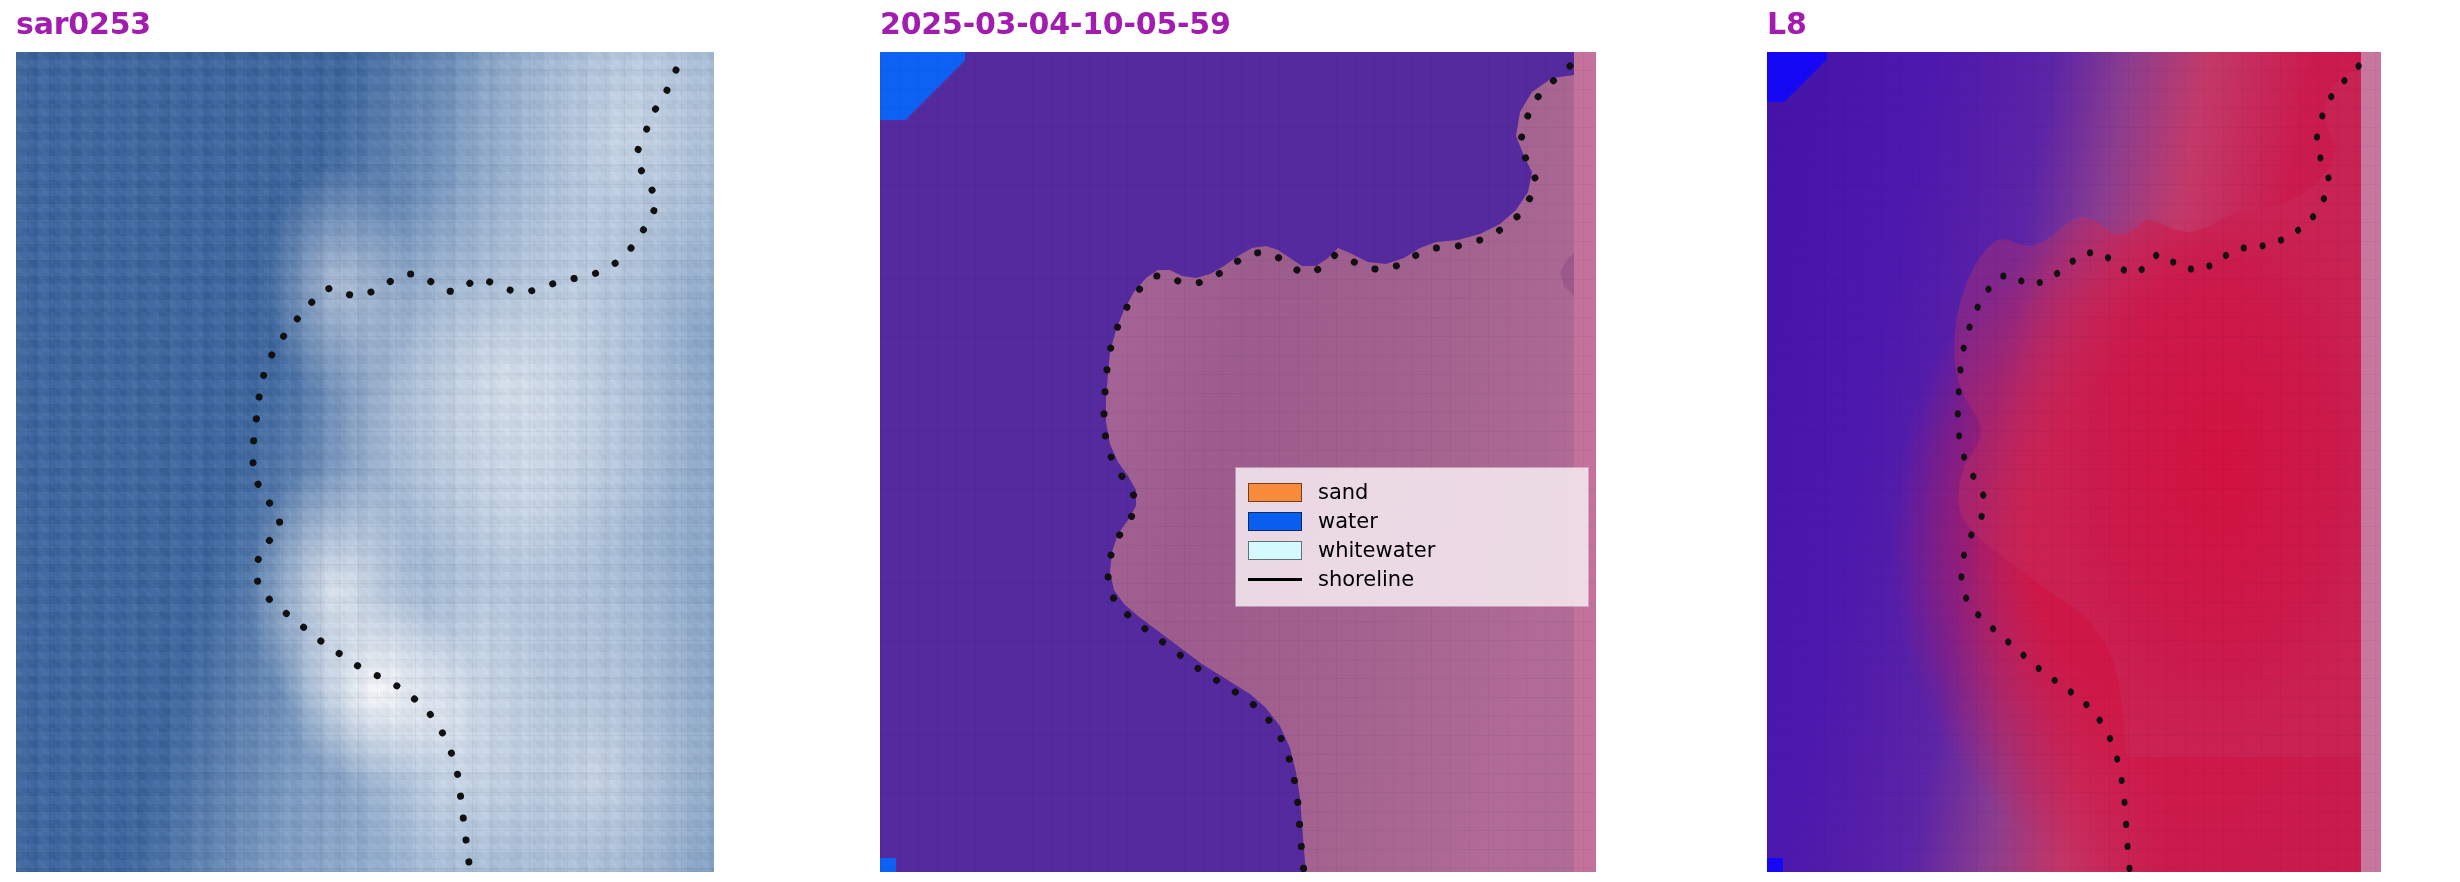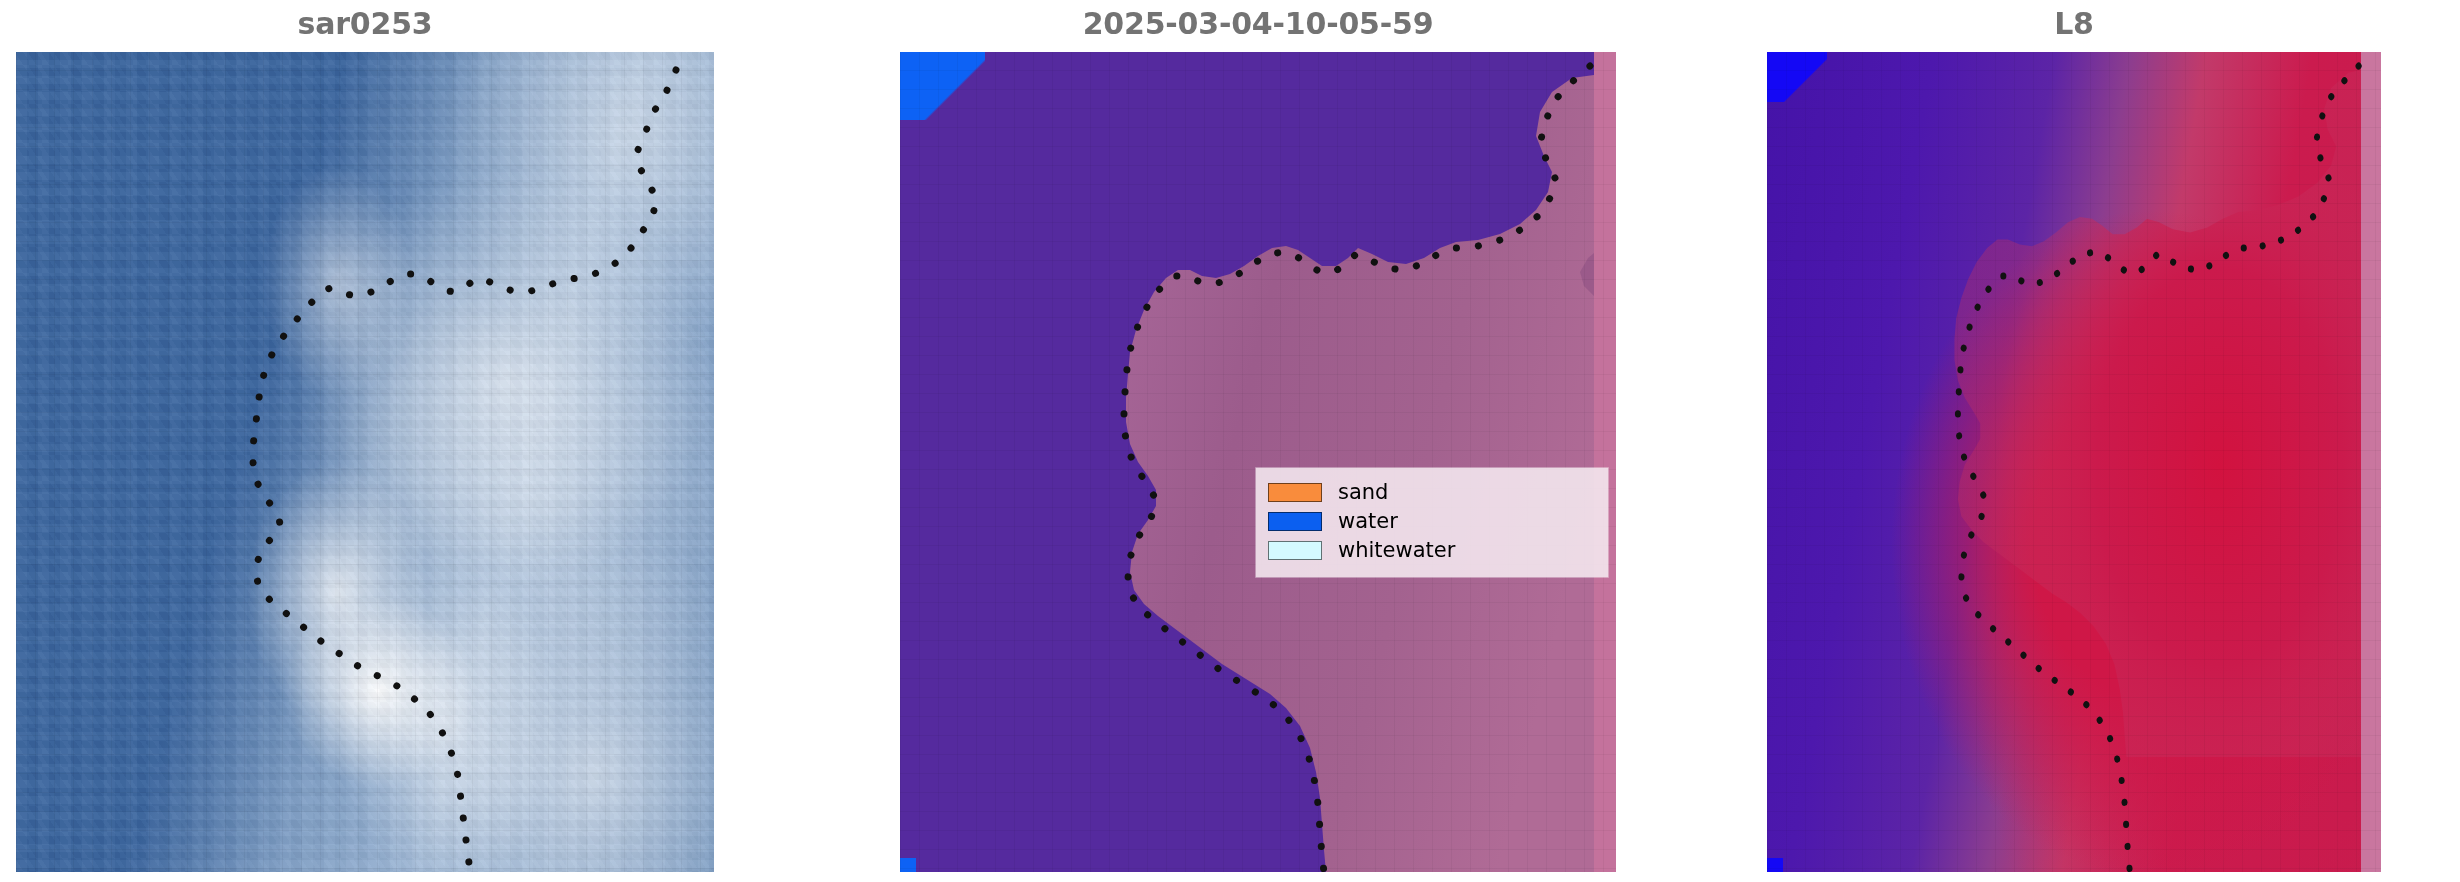--- a/index.html
+++ b/index.html
@@ -22,24 +22,24 @@
   .panel {
     position: absolute;
     top: 0;
     height: 882px;
   }
   .panel-title {
     position: absolute;
     top: 4px;
     left: 0;
     width: 100%;
-    text-align: center;
+    text-align: left;
     font-size: 30px;
     font-weight: bold;
-    color: #737373;
+    color: #a21caf;
     letter-spacing: -0.2px;
     line-height: 40px;
     white-space: nowrap;
   }
   .axes {
     position: absolute;
     top: 52px;
     left: 0;
     width: 100%;
     height: 820px;
@@ -69,21 +69,21 @@
     position: absolute;
     inset: 0;
     opacity: 0.30;
     background-size: 16px 16px, 22px 22px, 13px 13px;
     background-image:
       repeating-linear-gradient(0deg, rgba(255,255,255,0.10) 0 8px, rgba(0,0,0,0.07) 8px 16px),
       repeating-linear-gradient(90deg, rgba(255,255,255,0.10) 0 11px, rgba(0,0,0,0.06) 11px 22px),
       repeating-linear-gradient(57deg, rgba(255,255,255,0.07) 0 6px, rgba(0,0,0,0.05) 6px 13px);
   }
   
-  #panel-class { left: 900px; width: 716px; }
+  #panel-class { left: 880px; width: 716px; }
   .class-base { background: #552a9e; }
   .class-buffer-strip {
     position: absolute;
     top: 0; right: 0; bottom: 0;
     width: 22px;
     background: #c4729c;
   }
   
   #panel-l8 { left: 1767px; width: 614px; }
   .l8-base {
@@ -259,20 +259,24 @@
           <span class="legend-label">sand</span>
         </div>
         <div class="legend-row">
           <span class="swatch" style="background:#0b5ff0"></span>
           <span class="legend-label">water</span>
         </div>
         <div class="legend-row">
           <span class="swatch" style="background:#d4faff"></span>
           <span class="legend-label">whitewater</span>
         </div>
+        <div class="legend-row">
+          <span class="swatch line"></span>
+          <span class="legend-label">shoreline</span>
+        </div>
       </div>
     </div>
   </div>
 
   <div class="panel" id="panel-l8">
     <div class="panel-title">L8</div>
     <div class="axes">
       <div class="raster l8-base">
         <svg class="class-land" viewBox="0 0 714 820" preserveAspectRatio="none">
           <defs>

